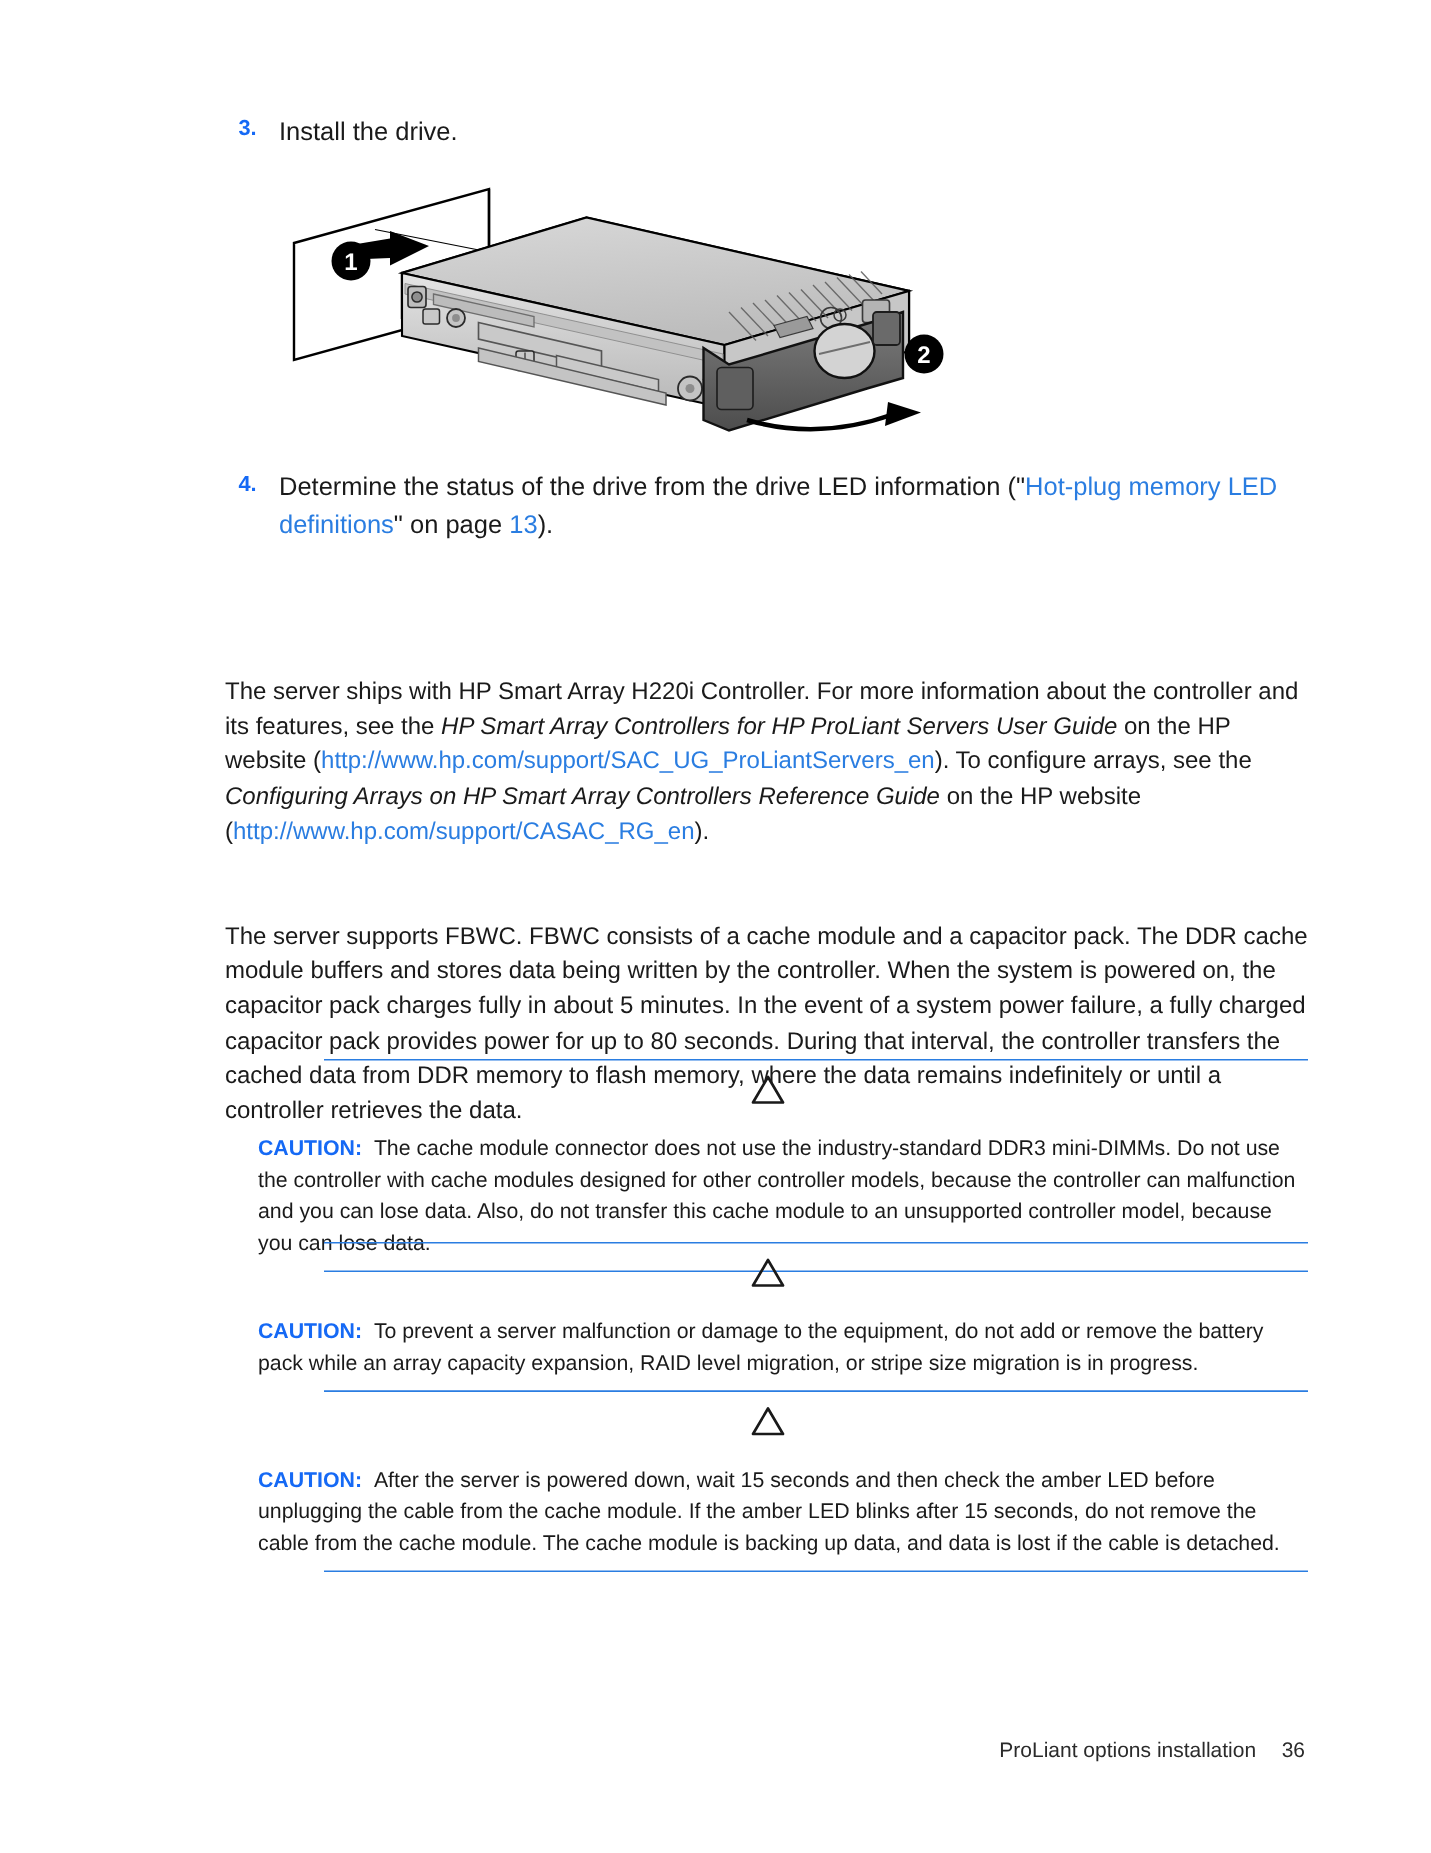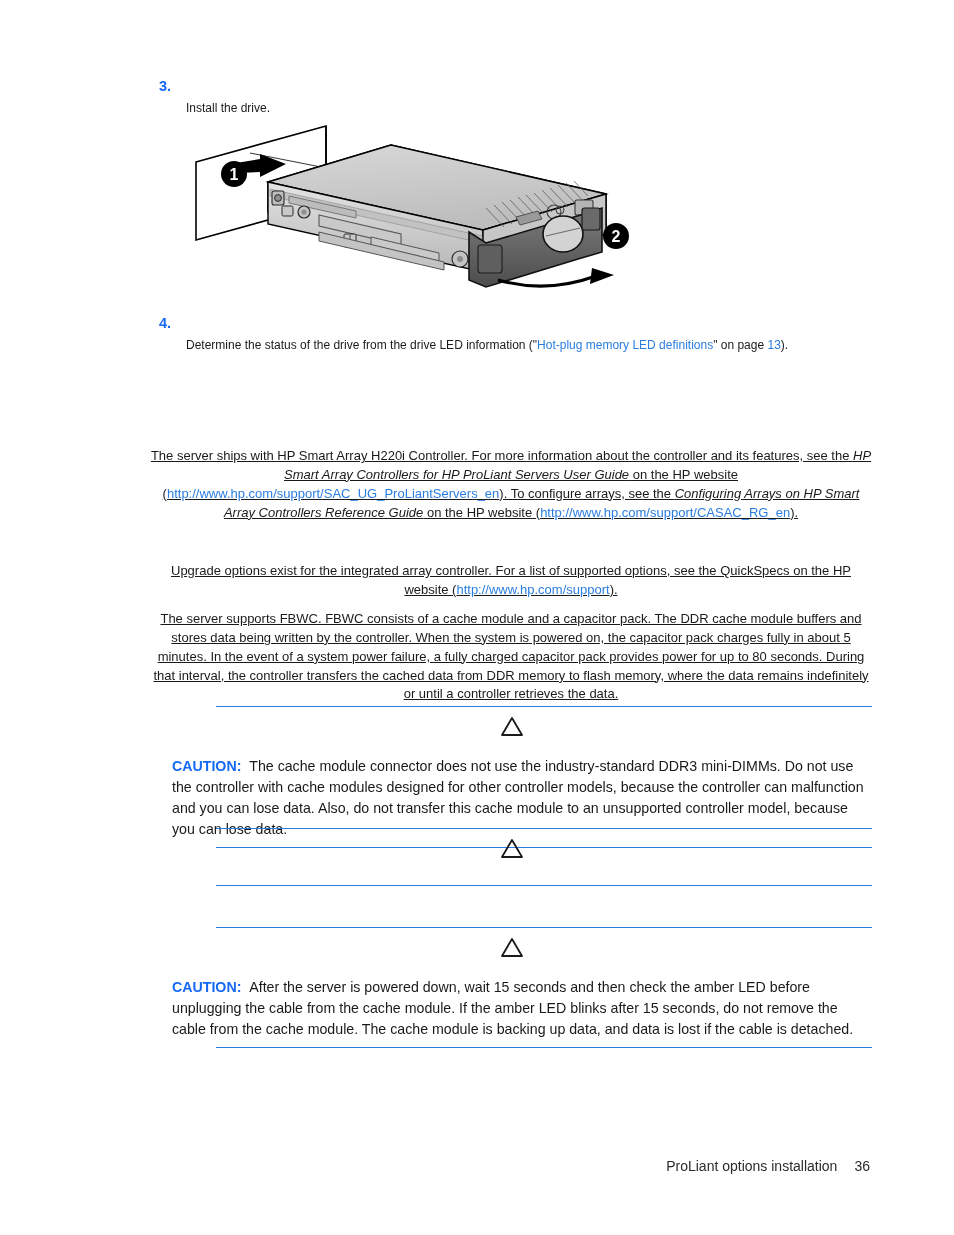--- a/index.html
+++ b/index.html
@@ -33,24 +33,23 @@
     font-weight: bold;
     font-size: 14.5px;
     width: 36px;
     flex: 0 0 36px;
     text-align: left;
     padding-left: 9px;
     box-sizing: border-box;
     line-height: 1.45;
   }
   .step-body {
-    font-size: 12px;
+    font-size: 17px;
     line-height: 1.45;
     color: #1a1a1a;
-    margin-top: 24px;
   }
   #step-3 { left: 150px; top: 76px; width: 740px; }
   #step-4 { left: 150px; top: 313px; width: 730px; }
 
   a.link, .link {
     color: #2a7de1;
     text-decoration: none;
   }
 
   
@@ -73,25 +72,24 @@
     letter-spacing: 0.2px;
     margin: 0;
     line-height: 1.2;
   }
 
   
   .para {
     position: absolute;
     left: 150px;
     width: 722px;
-    font-size: 13px;
+    font-size: 16px;
     line-height: 1.45;
     color: #1a1a1a;
-    text-align: center;
-    text-decoration: underline;
+    text-align: left;
   }
   #para-1 { top: 434px; }
   #para-2 { top: 549px; }
   #para-3 { top: 597px; }
   em { font-style: italic; }
 
   
   .caution {
     position: absolute;
     left: 172px;
@@ -256,21 +254,20 @@
   </div>
 
   <div class="step" id="step-4">
     <div class="step-num">4.</div>
     <div class="step-body"><span>Determine the status of the drive from the drive LED information ("</span><a class="link" href="#">Hot-plug memory LED definitions</a><span>" on page </span><a class="link" href="#">13</a><span>).</span></div>
   </div>
 
 
   <p class="para" id="para-1"><span>The server ships with HP Smart Array H220i Controller. For more information about the controller and its features, see the </span><em>HP Smart Array Controllers for HP ProLiant Servers User Guide</em><span> on the HP website (</span><a class="link" href="#">http://www.hp.com/support/SAC_UG_ProLiantServers_en</a><span>). To configure arrays, see the </span><em>Configuring Arrays on HP Smart Array Controllers Reference Guide</em><span> on the HP website (</span><a class="link" href="#">http://www.hp.com/support/CASAC_RG_en</a><span>).</span></p>
 
-  <p class="para" id="para-2"><span>Upgrade options exist for the integrated array controller. For a list of supported options, see the QuickSpecs on the HP website (</span><a class="link" href="#">http://www.hp.com/support</a><span>).</span></p>
 
   <p class="para" id="para-3">The server supports FBWC. FBWC consists of a cache module and a capacitor pack. The DDR cache module buffers and stores data being written by the controller. When the system is powered on, the capacitor pack charges fully in about 5 minutes. In the event of a system power failure, a fully charged capacitor pack provides power for up to 80 seconds. During that interval, the controller transfers the cached data from DDR memory to flash memory, where the data remains indefinitely or until a controller retrieves the data.</p>
 
   <div class="caution" id="caution-1">
     <div class="rule top"></div>
     <div class="caution-inner">
       <div class="warn-icon">
         <svg width="24" height="21" viewBox="0 0 24 21" xmlns="http://www.w3.org/2000/svg">
           <polygon points="12,2 22,19 2,19" fill="none" stroke="#1a1a1a" stroke-width="1.8" stroke-linejoin="round"></polygon>
         </svg>
@@ -281,20 +278,21 @@
   </div>
 
   <div class="caution" id="caution-2">
     <div class="rule top"></div>
     <div class="caution-inner">
       <div class="warn-icon">
         <svg width="24" height="21" viewBox="0 0 24 21" xmlns="http://www.w3.org/2000/svg">
           <polygon points="12,2 22,19 2,19" fill="none" stroke="#1a1a1a" stroke-width="1.8" stroke-linejoin="round"></polygon>
         </svg>
       </div>
+      <div class="caution-text"><span class="caution-label">CAUTION:</span>&nbsp;&nbsp;<span>To prevent a server malfunction or damage to the equipment, do not add or remove the battery pack while an array capacity expansion, RAID level migration, or stripe size migration is in progress.</span></div>
     </div>
     <div class="rule bottom"></div>
   </div>
 
   <div class="caution" id="caution-3">
     <div class="rule top"></div>
     <div class="caution-inner">
       <div class="warn-icon">
         <svg width="24" height="21" viewBox="0 0 24 21" xmlns="http://www.w3.org/2000/svg">
           <polygon points="12,2 22,19 2,19" fill="none" stroke="#1a1a1a" stroke-width="1.8" stroke-linejoin="round"></polygon>

